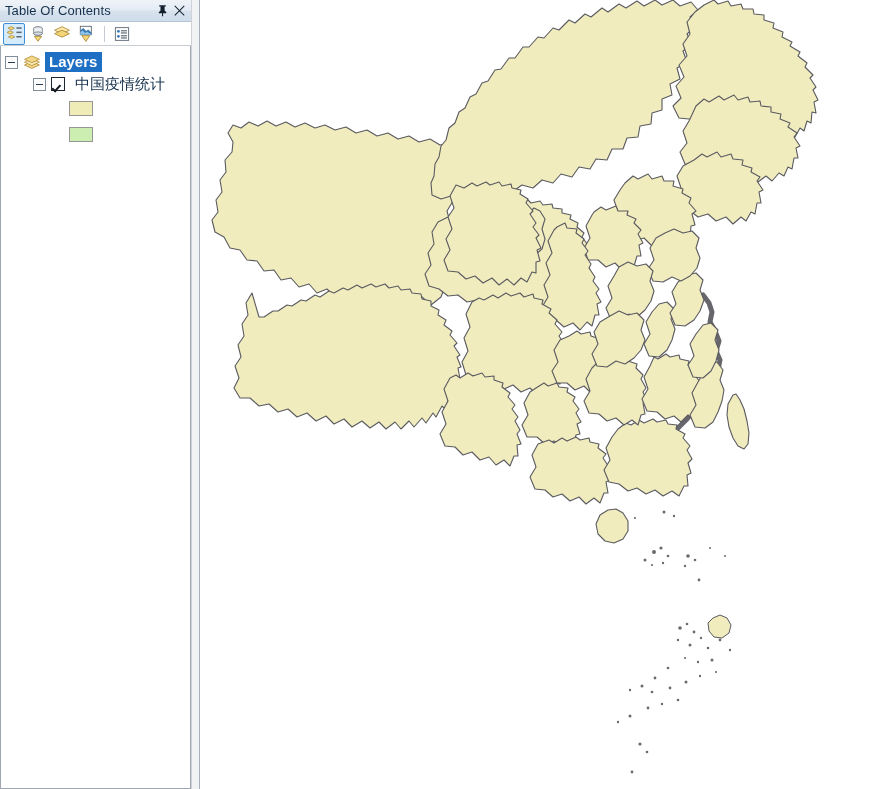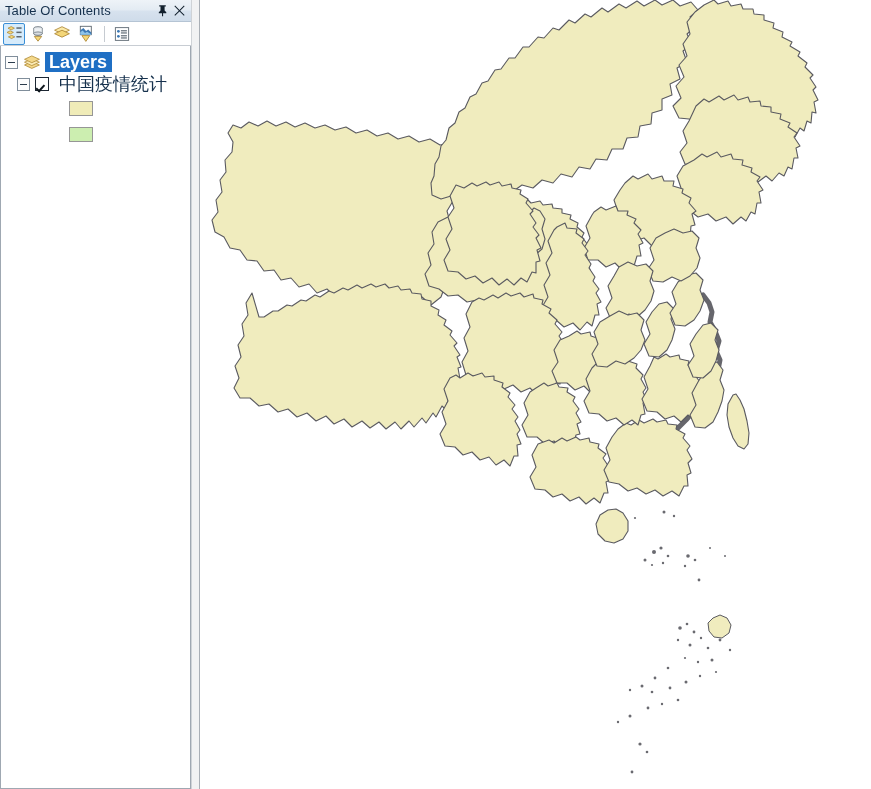--- a/index.html
+++ b/index.html
@@ -112,21 +112,21 @@
   }
 
   .tree-row {
     position: relative;
     display: flex;
     align-items: center;
     height: 22px;
     padding-left: 4px;
     white-space: nowrap;
   }
-  .tree-row.indent-1 { padding-left: 16px; }
+  .tree-row.indent-1 { padding-left: 32px; }
 
   .expander {
     width: 13px; height: 13px;
     flex: 0 0 13px;
     border: 1px solid #808e9b;
     background: #fdfdfd;
     position: relative;
     margin-right: 5px;
     cursor: default;
   }
@@ -136,21 +136,21 @@
     left: 2px; right: 2px;
     top: 5px;
     height: 1px;
     background: #2b3c4c;
   }
 
   .layers-icon { width: 18px; height: 15px; margin-right: 4px; flex: 0 0 18px; }
   .layers-icon svg { display: block; }
 
   .node-label {
-    font-size: 18px;
+    font-size: 15px;
     color: #16314d;
     line-height: 16px;
     padding: 1px 2px 1px 2px;
   }
   .node-label.selected {
     background: #1f6fc4;
     color: #ffffff;
     font-weight: bold;
     padding: 2px 5px 2px 4px;
   }

